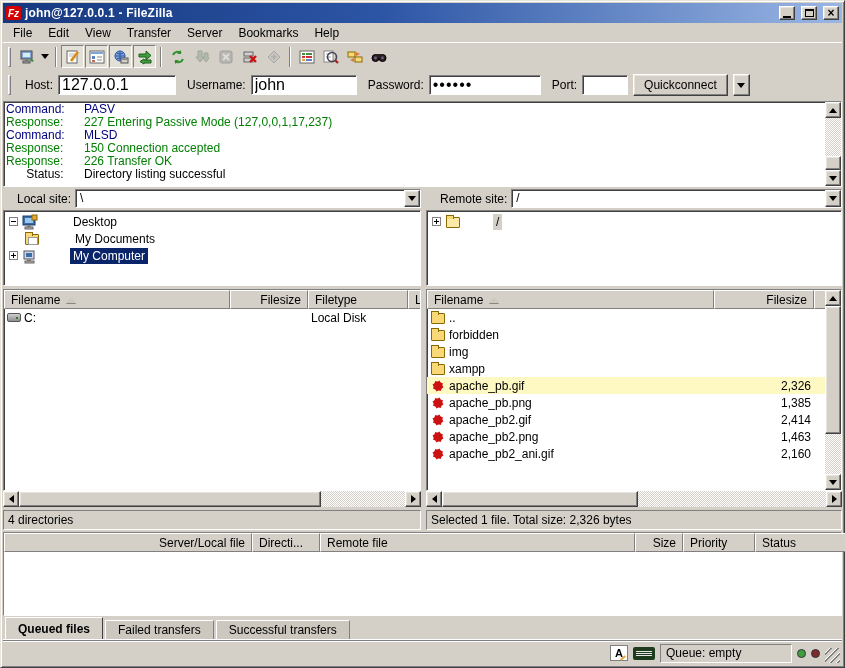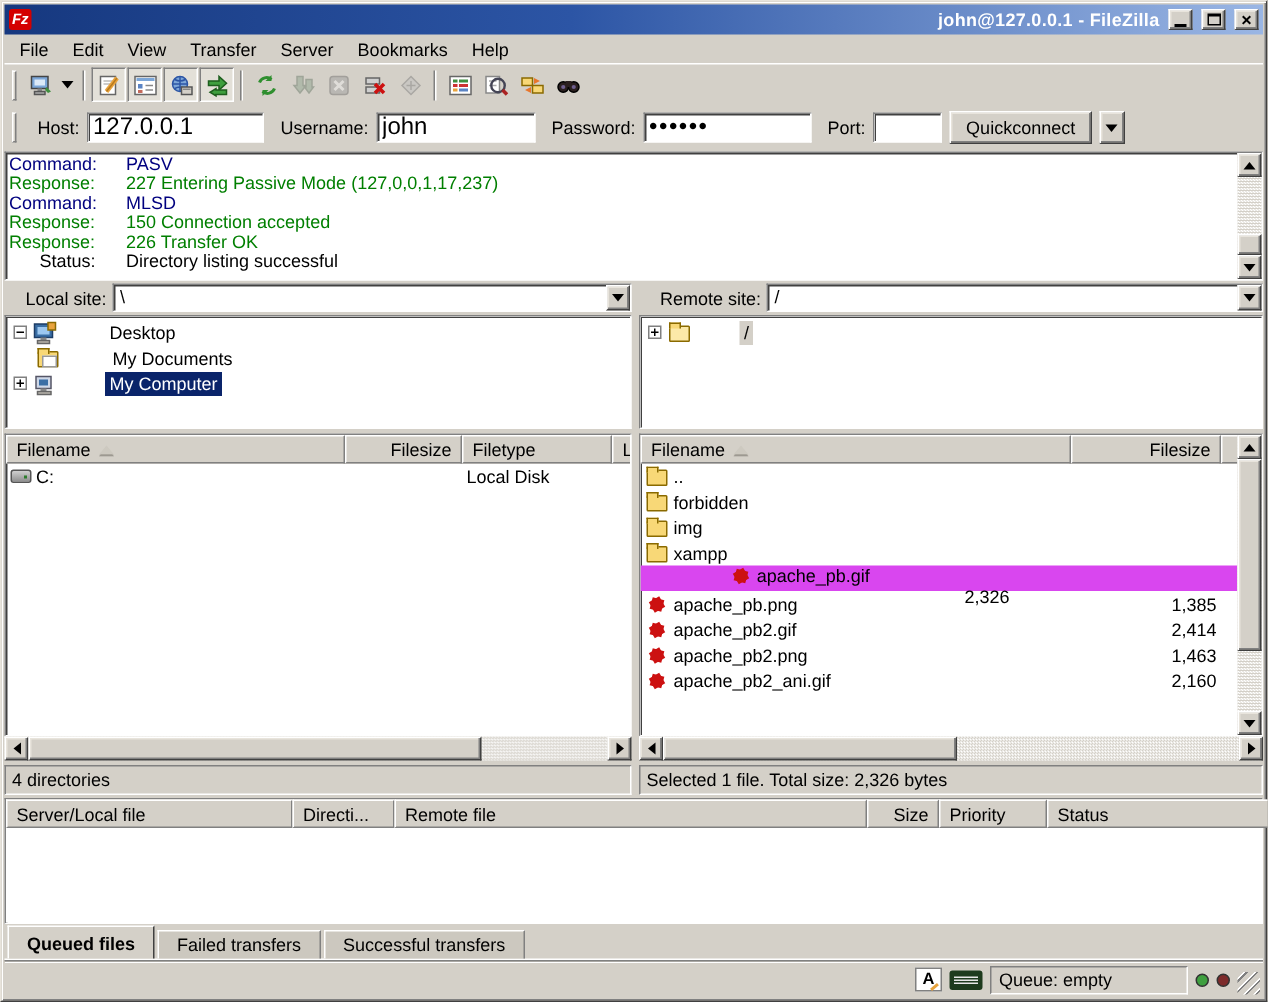--- a/index.html
+++ b/index.html
@@ -12,21 +12,21 @@
 
   
   .raised  { background:#d4d0c8; border:1px solid; border-color:#fff #404040 #404040 #fff;
              box-shadow: inset -1px -1px 0 #808080, inset 1px 1px 0 #e8e4dc; }
 
   
   .titlebar { height:20px; display:flex; align-items:center; padding:0 3px; gap:4px;
               background:linear-gradient(90deg,#16387f 0%,#2c55a5 45%,#9ab6e4 100%); flex:0 0 auto; }
   .fz-logo { width:15px; height:14px; background:#d40000; color:#fff; font-weight:bold; font-style:italic;
              font-size:10px; display:flex; align-items:center; justify-content:center; border-radius:2px; }
-  .title-text { color:#fff; font-weight:bold; flex:1; letter-spacing:.2px;text-align:right; }
+  .title-text { color:#fff; font-weight:bold; flex:1; letter-spacing:.2px; }
   .winbtn { width:16px; height:14px; display:flex; align-items:center; justify-content:center; margin-left:2px; }
   .glyph-min { width:8px; height:2px; background:#000; margin-top:7px; }
   .glyph-max { width:9px; height:8px; border:1px solid #000; border-top:2px solid #000; }
   .glyph-close { font-weight:bold; font-size:12px; line-height:10px; }
 
   
   .menubar { height:19px; display:flex; align-items:center; padding-left:2px; flex:0 0 auto; }
   .menu-item { padding:2px 8px; }
 
   
@@ -105,21 +105,21 @@
 
   
   .listbox { flex:1; display:flex; min-height:0; background:#fff; border:1px solid;
              border-color:#808080 #fff #fff #808080; box-shadow:inset 1px 1px 0 #404040; }
   .listcol { flex:1; display:flex; flex-direction:column; min-width:0; overflow:hidden; }
   .lheader { display:flex; height:19px; flex:0 0 auto; background:#d4d0c8; }
   .hcell { display:flex; align-items:center; gap:6px; padding:0 6px; background:#d4d0c8;
            border:1px solid; border-color:#fff #808080 #808080 #fff; white-space:nowrap; overflow:hidden; }
   .hcell.num { justify-content:flex-end; }
   .lrow { display:flex; align-items:center; height:17px; white-space:nowrap; flex:0 0 auto; }
-  .lrow.sel { background:#d946ef;flex-direction:column; }
+  .lrow.sel { background:#fef9c3; }
   .cell { padding:0 3px; overflow:hidden; display:flex; align-items:center; gap:3px; }
   .cell.num { justify-content:flex-end; }
 
   .lc-name { width:226px; flex:0 0 auto; } .lc-size { width:78px; flex:0 0 auto; }
   .lc-type { width:100px; flex:0 0 auto; } .lc-last { flex:1; }
   .rc-name { width:287px; flex:0 0 auto; } .rc-size { width:100px; flex:0 0 auto; } .rc-fill { flex:1; }
 
   .statusstrip { height:20px; flex:0 0 auto; margin-top:3px; display:flex; align-items:center;
                  padding:0 4px; background:#d4d0c8; border:1px solid; border-color:#808080 #fff #fff #808080; }
 
@@ -132,21 +132,21 @@
   .icon-folder.docs::after { content:""; position:absolute; left:2px; top:2px; width:8px; height:6px; background:#fff; border:1px solid #999; }
   .icon-splat { width:12px; height:12px; position:relative; margin:0 2px; }
   .icon-splat::before, .icon-splat::after { content:""; position:absolute; inset:2px; background:#cc1111; }
   .icon-splat::before { transform:rotate(15deg); } .icon-splat::after { transform:rotate(60deg); }
   .icon-drive { width:14px; height:9px; background:linear-gradient(#cfcfcf,#8f8f8f); border:1px solid #555; border-radius:2px; position:relative; }
   .icon-drive::after { content:""; position:absolute; right:2px; bottom:2px; width:2px; height:2px; background:#2d7d2d; }
 
   
   .queuebox { height:84px; flex:0 0 auto; display:flex; flex-direction:column; background:#fff;
               border:1px solid; border-color:#808080 #fff #fff #808080; box-shadow:inset 1px 1px 0 #404040; margin-top:2px; }
-  .qc-file { width:191px; flex:0 0 auto; } .qc-dir { width:68px; flex:0 0 auto; } .qc-remote { width:315px; flex:0 0 auto; }
+  .qc-file { width:248px; flex:0 0 auto;justify-content:flex-end; } .qc-dir { width:68px; flex:0 0 auto; } .qc-remote { width:315px; flex:0 0 auto; }
   .qc-size { width:48px; flex:0 0 auto; } .qc-prio { width:72px; flex:0 0 auto; } .qc-status { width:155px; flex:0 0 auto; }
   .queuebody { flex:1; background:#fff; }
 
   
   .tabsrow { height:24px; flex:0 0 auto; display:flex; align-items:flex-end; padding:2px 2px 0 2px; gap:2px;
              border-bottom:1px solid #fff; }
   .tab { height:19px; padding:2px 12px; background:#ccc8bf; border:1px solid; border-color:#fff #808080 #808080 #fff;
          border-bottom:none; display:flex; align-items:center; }
   .tab.active { height:22px; background:#d4d0c8; font-weight:bold; border-color:#fff #404040 transparent #fff; }
 

